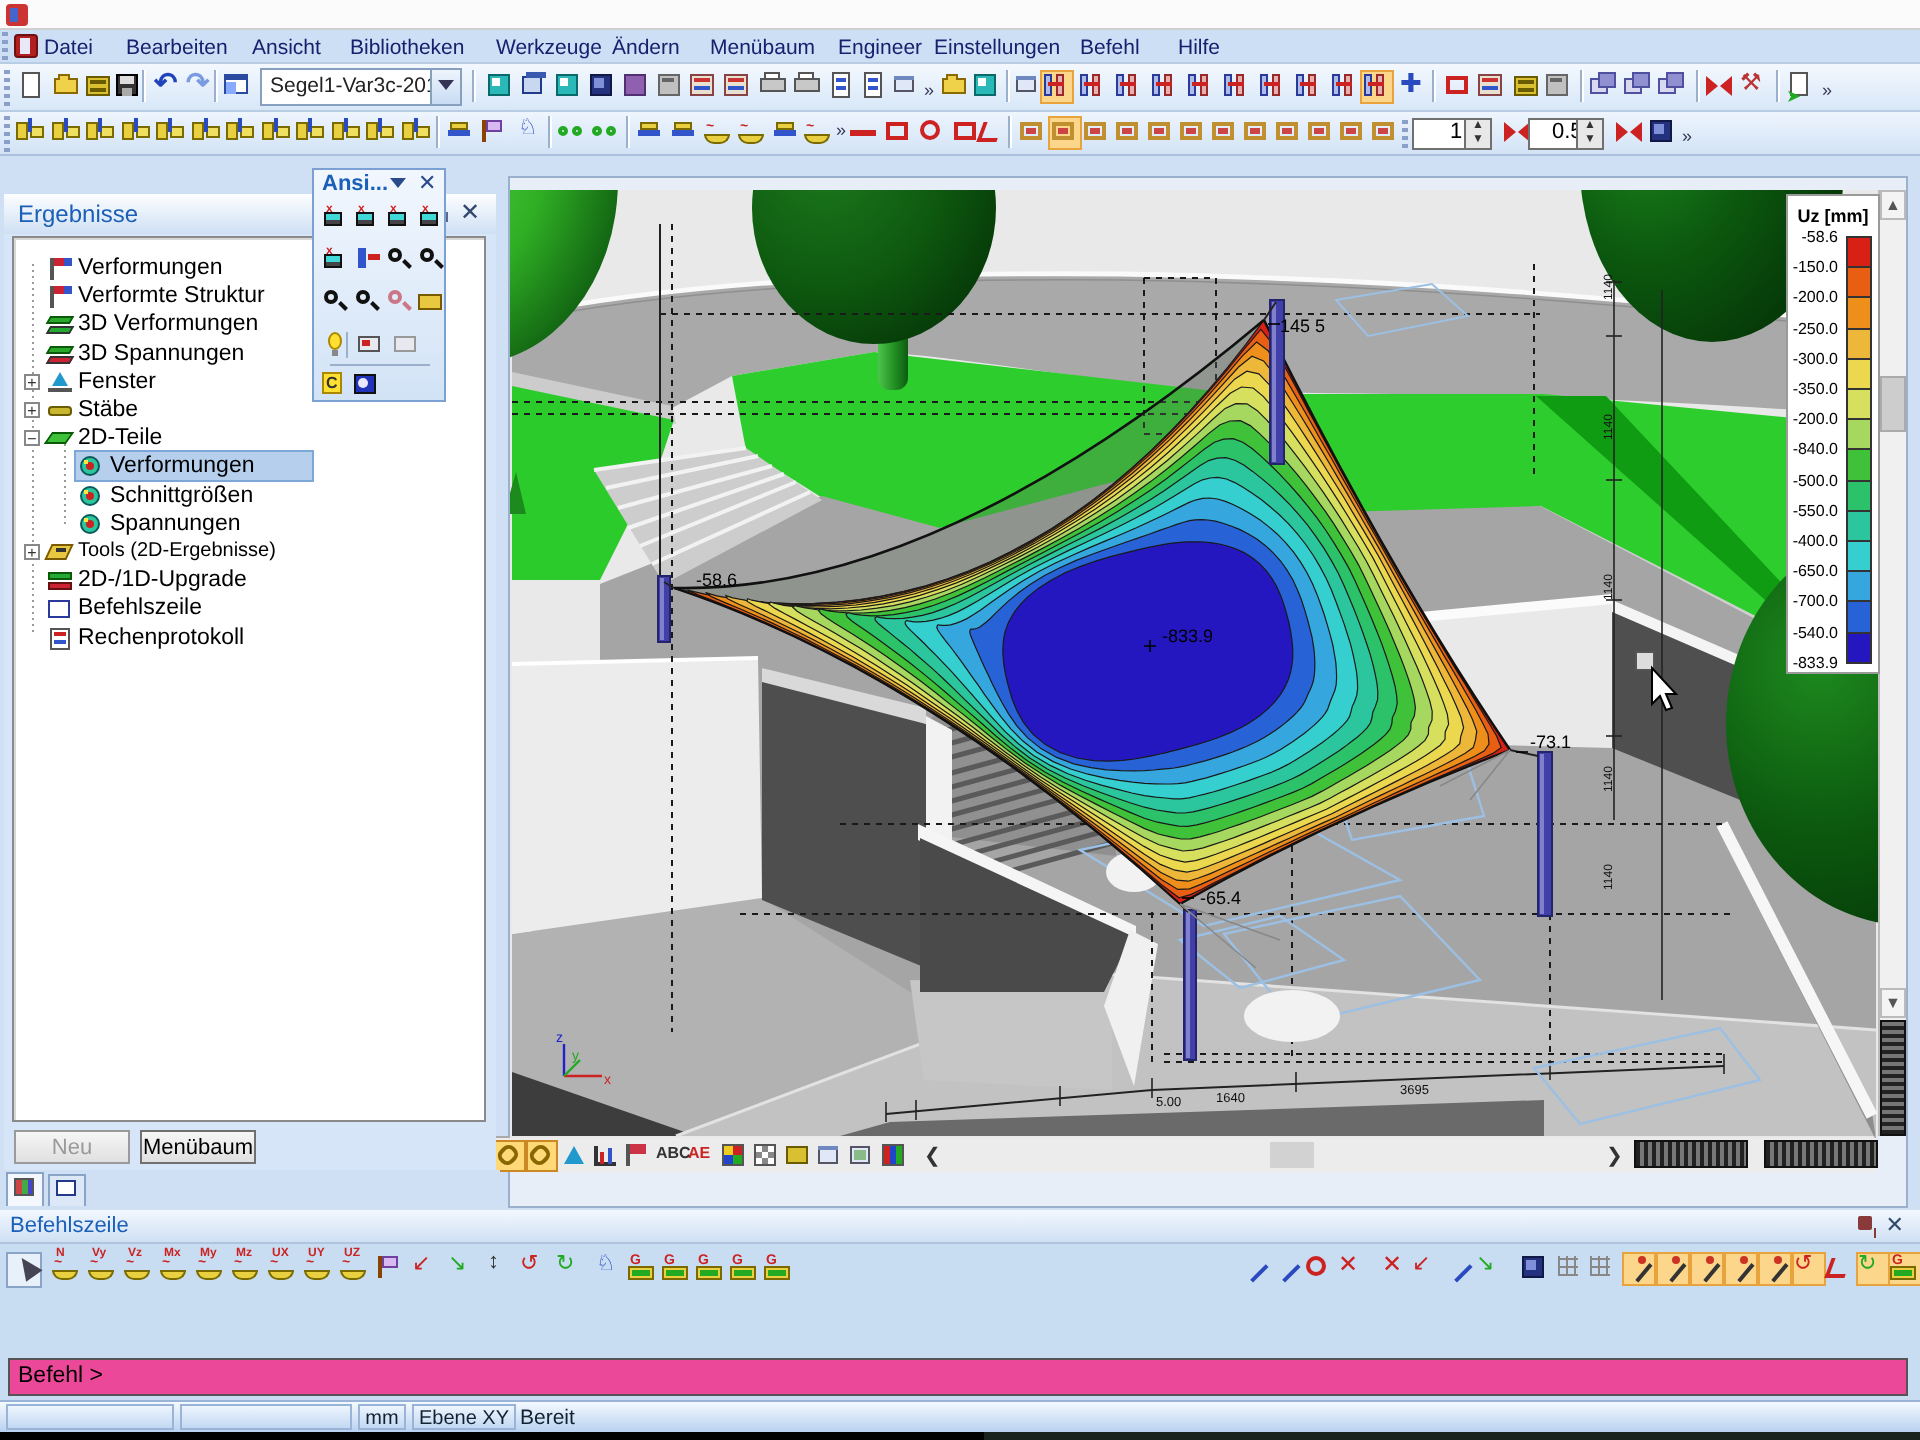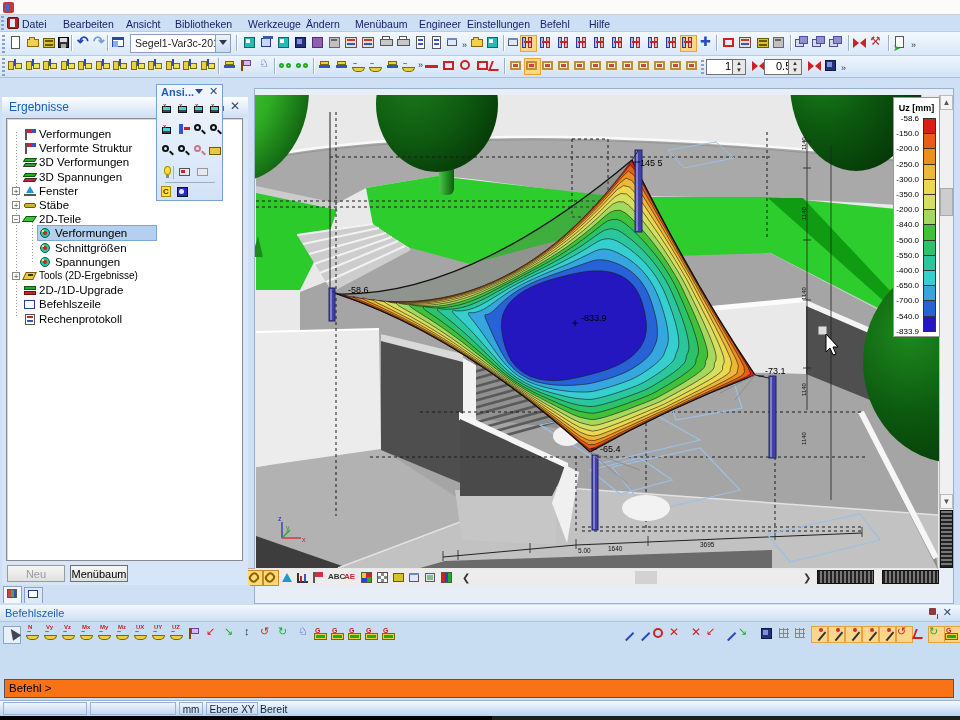--- a/index.html
+++ b/index.html
@@ -1045,21 +1045,21 @@
       <i style="position:absolute;left:1px;top:2px;width:10px;height:10px;border-left:2px solid #cc2222;border-bottom:2px solid #cc2222;transform:skewX(-20deg);"></i>
     </span>
     <span style="position:absolute;left:929px;top:22px;width:15px;height:15px;background:#fcd68a;outline:1px solid #e8a33c;">
       <i style="position:absolute;left:0;top:-2px;font-style:normal;font-size:11px;color:#22aa22;">↻</i>
     </span>
     <span style="position:absolute;left:945px;top:22px;width:15px;height:15px;background:#fcd68a;outline:1px solid #e8a33c;">
       <i style="position:absolute;left:0px;top:6px;width:13px;height:7px;background:#e8d040;border:1px solid #7a6a00;"></i>
       <i style="position:absolute;left:2px;top:8px;width:9px;height:3px;background:#22aa22;"></i>
       <i style="position:absolute;left:1px;top:0px;font-style:normal;font-size:7px;font-weight:bold;color:#cc2222;">G</i>
     </span>
-    <div style="position:absolute;left:4px;top:74px;width:950px;height:19px;background:#f97316;border:1px solid #555;">
+    <div style="position:absolute;left:4px;top:74px;width:950px;height:19px;background:#ec4899;border:1px solid #555;">
       <span style="position:absolute;left:4px;top:2px;font-size:11.5px;color:#000;">Befehl &gt;</span>
     </div>
   </div>
 <div style="position:absolute;left:0px;top:700px;width:960px;height:16px;background:linear-gradient(#f4f9ff,#b9d2f0);border-top:1px solid #9ab4d8;">
     <span style="position:absolute;left:3px;top:1px;width:84px;height:13px;background:linear-gradient(#eef5fe,#c2d8f2);border:1px solid #9ab4d8;font-size:10px;text-align:center;color:#123;line-height:13px;overflow:hidden;white-space:nowrap;"></span>
     <span style="position:absolute;left:90px;top:1px;width:86px;height:13px;background:linear-gradient(#eef5fe,#c2d8f2);border:1px solid #9ab4d8;font-size:10px;text-align:center;color:#123;line-height:13px;overflow:hidden;white-space:nowrap;"></span>
     <span style="position:absolute;left:179px;top:1px;width:24px;height:13px;background:linear-gradient(#eef5fe,#c2d8f2);border:1px solid #9ab4d8;font-size:10px;text-align:center;color:#123;line-height:13px;overflow:hidden;white-space:nowrap;">mm</span>
     <span style="position:absolute;left:206px;top:1px;width:52px;height:13px;background:linear-gradient(#eef5fe,#c2d8f2);border:1px solid #9ab4d8;font-size:10px;text-align:center;color:#123;line-height:13px;overflow:hidden;white-space:nowrap;">Ebene XY</span>
     <span style="position:absolute;left:260px;top:2px;font-size:10.5px;color:#123;">Bereit</span>
   </div>

